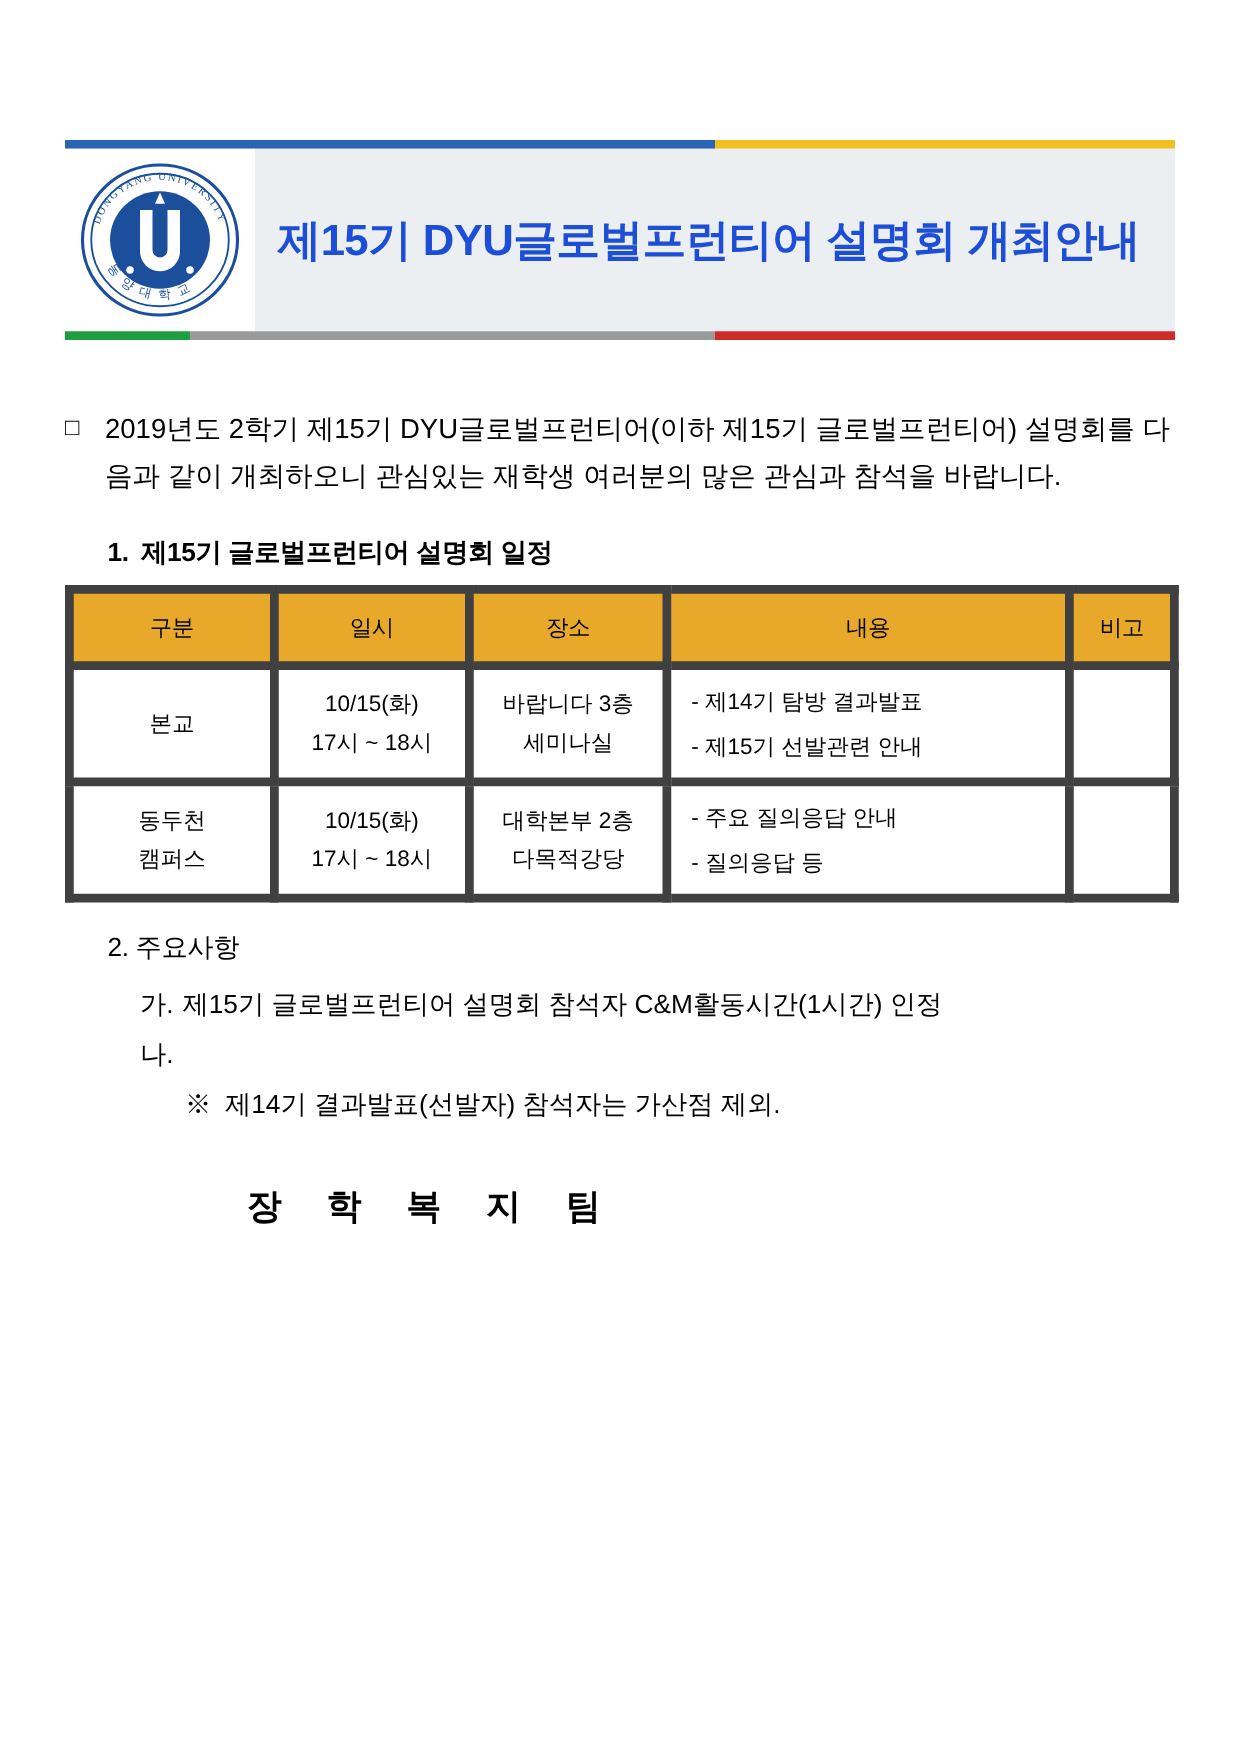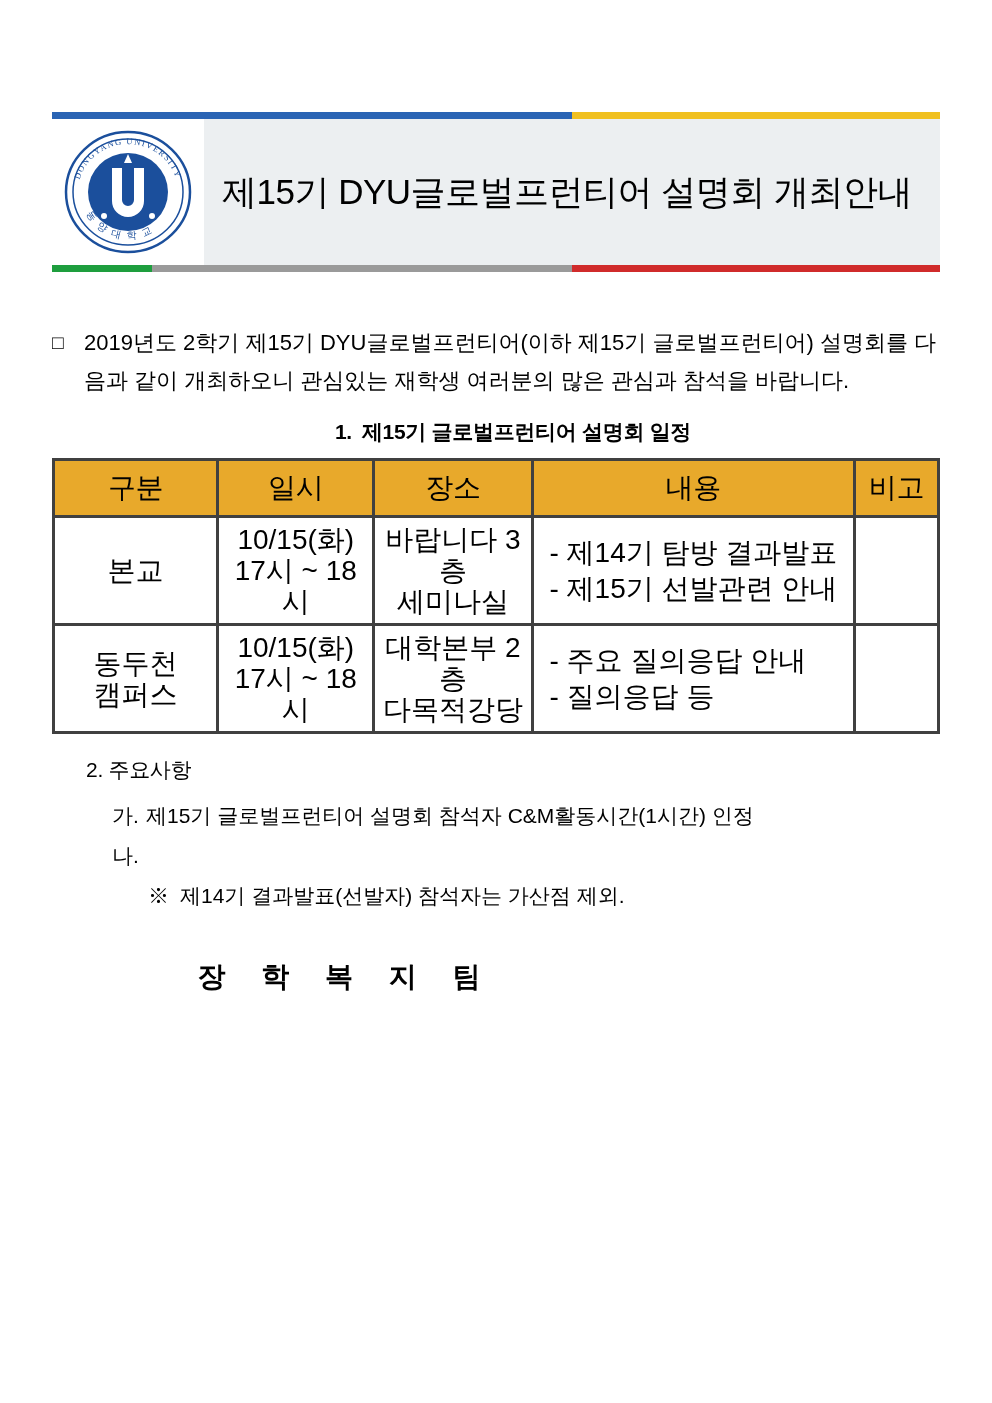--- a/index.html
+++ b/index.html
@@ -64,22 +64,23 @@
   .title-box {
     flex: 1;
     background: #eceff1;
     display: flex;
     align-items: center;
     padding-left: 18px;
   }
   .doc-title {
     font-size: 35px;
     letter-spacing: -0.5px;
-    color: #000000;
+    color: #1d4ed8;
     font-family: "Liberation Sans", sans-serif;
+    font-weight: bold;
   }
 
   
   .intro {
     margin-top: 52px;
     font-size: 22px;
     line-height: 38px;
     display: flex;
     align-items: flex-start;
   }
@@ -89,40 +90,39 @@
     line-height: 38px;
   }
   .intro .intro-text {
     flex: 1;
     text-align: justify;
     text-justify: inter-character;
     padding-right: 4px;
   }
 
   .section-head {
-    margin-top: 18px;
+    margin-top: 28px;
     font-size: 21px;
     font-weight: bold;
     letter-spacing: -0.3px;
     padding-left: 34px;
-    text-align: center;
   }
   .section-head .num { margin-right: 10px; }
 
   
   table.schedule {
     margin-top: 12px;
     border-collapse: collapse;
     width: 888px;
     table-layout: fixed;
   }
   table.schedule th,
   table.schedule td {
-    border: 3px solid #404040;
-    font-size: 28px;
+    border: 7px solid #404040;
+    font-size: 18px;
     text-align: center;
     vertical-align: middle;
     padding: 6px 4px;
   }
   table.schedule thead th {
     background: #e8a92b;
     height: 42px;
     font-weight: normal;
     letter-spacing: -0.3px;
   }

